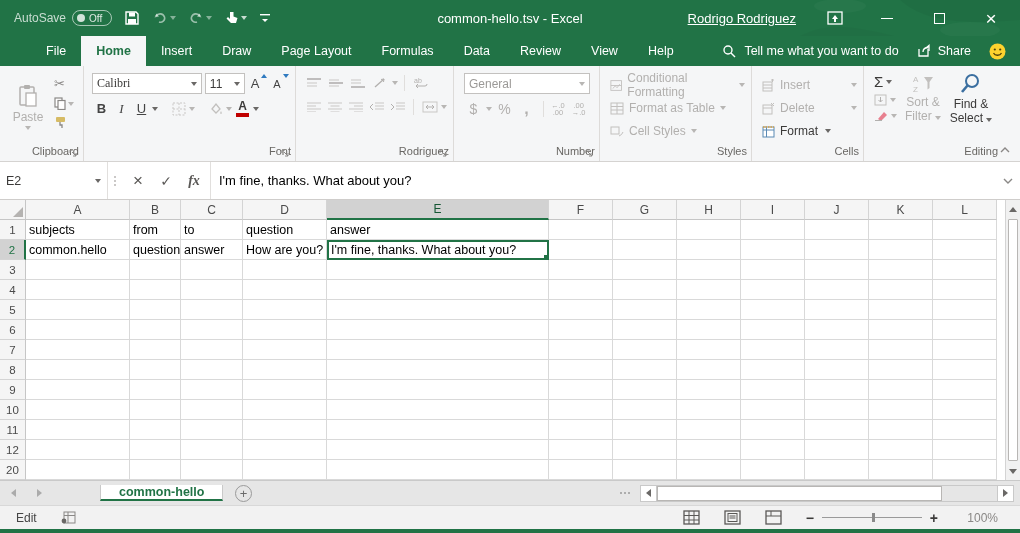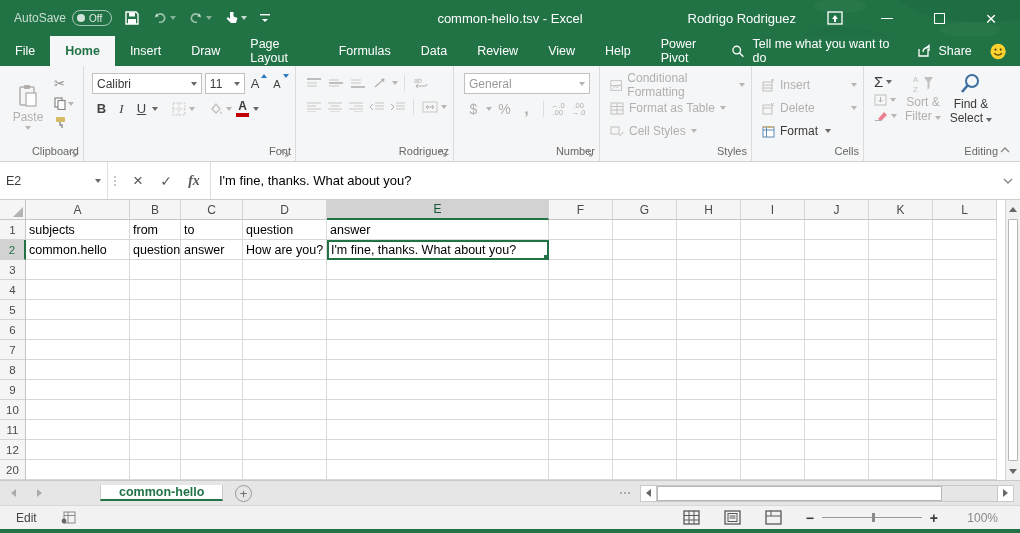--- a/index.html
+++ b/index.html
@@ -11,21 +11,21 @@
   .titlebar { height:36px; background:var(--accent); color:#fff; display:flex; align-items:center; position:relative; overflow:hidden; }
   .titlebar .deco { position:absolute; right:0; top:0; height:36px; width:520px; pointer-events:none; opacity:.55; }
   .qat { display:flex; align-items:center; gap:12px; padding-left:14px; z-index:2; }
   .autosave { display:flex; align-items:center; gap:6px; color:rgba(255,255,255,.75); font-size:12px; }
   .pill { width:40px; height:16px; border:1px solid rgba(255,255,255,.6); border-radius:8px; display:flex; align-items:center; gap:4px; padding:0 4px; color:rgba(255,255,255,.85); font-size:10px; }
   .pill .dot { width:8px; height:8px; border-radius:50%; background:rgba(255,255,255,.8); }
   .qbtn { display:flex; align-items:center; gap:2px; }
   .caret-w { width:0; height:0; border-left:3px solid transparent; border-right:3px solid transparent; border-top:4px solid rgba(255,255,255,.75); }
   .title-center { position:absolute; left:0; right:0; top:0; height:36px; display:flex; align-items:center; justify-content:center; color:#fff; font-size:13px; z-index:1; }
   .title-right { margin-left:auto; display:flex; align-items:center; gap:26px; padding-right:16px; z-index:2; }
-  .username { font-size:13px; color:#fff; }
+  .username { font-size:13px; color:#fff;text-decoration:underline; }
   .winbtn { color:#fff; font-size:15px; line-height:1; display:flex; align-items:center; justify-content:center; width:26px; height:26px; }
   .maxbox { width:11px; height:11px; border:1.5px solid #fff; display:inline-block; }
   .minbar { width:12px; height:0; border-top:1.5px solid #fff; display:inline-block; }
 
   
   .tabrow { height:30px; background:var(--accent); display:flex; align-items:stretch; color:#fff; }
   .tab { padding:0 15px; display:flex; align-items:center; font-size:12.5px; cursor:default; }
   .tab.active { background:#f5f6f7; color:var(--accent); font-weight:700; }
   .tabrow-right { margin-left:auto; display:flex; align-items:center; gap:18px; padding-right:14px; }
   .tellme { display:flex; align-items:center; gap:8px; font-size:12.5px; }
@@ -206,32 +206,31 @@
         <span class="minbar"></span>
       </span>
     <span class="winbtn">
         <span class="maxbox"></span>
       </span>
     <span class="winbtn" style="font-size:19px;">×</span>
   </div>
 </div>
 
 <div class="tabrow">
-  <div id="tabs-holder" style="display:flex;">
+  <div id="tabs-holder" style="display:flex;padding-left:31px;">
       <div class="tab">File</div>
       <div class="tab active">Home</div>
       <div class="tab">Insert</div>
       <div class="tab">Draw</div>
       <div class="tab">Page Layout</div>
       <div class="tab">Formulas</div>
       <div class="tab">Data</div>
       <div class="tab">Review</div>
       <div class="tab">View</div>
       <div class="tab">Help</div>
-      <div class="tab">Power Pivot</div>
     </div>
   <div class="tabrow-right">
     <div class="tellme">
       <svg width="14" height="14" viewBox="0 0 14 14">
         <circle cx="6" cy="6" r="4" fill="none" stroke="#fff" stroke-width="1.4"></circle>
         <line x1="9" y1="9" x2="13" y2="13" stroke="#fff" stroke-width="1.4"></line>
       </svg>
       <span>Tell me what you want to do</span>
     </div>
     <div class="share">
@@ -284,21 +283,21 @@
         <svg width="8" height="8" viewBox="0 0 8 8">
             <path d="M1 1 H4 M1 1 V4 M3 3 L7 7 M7 4 V7 H4" stroke="#8a8886" fill="none"></path>
           </svg>
       </span>
     </div>
   </div>
 
   <div class="rgroup" style="width:212px;">
     <div style="display:flex;flex-direction:column;">
       <div class="fontrow1">
-        <div class="combo" style="width:116px;">
+        <div class="combo" style="width:116px;font-family:Liberation Serif, serif;">
           <span>Calibri</span>
             <span class="caret"></span>
         </div>
         <div class="combo" style="width:42px;">
           <span>11</span>
             <span class="caret"></span>
         </div>
         <span class="fbtn growA">A</span>
         <span class="fbtn shrinkA">A</span>
       </div>

